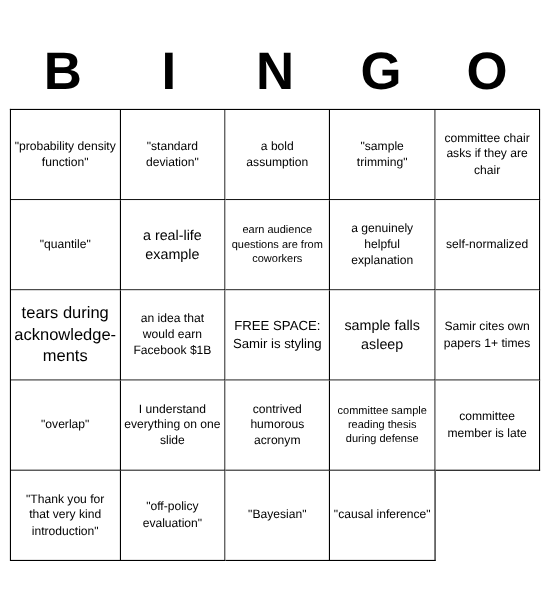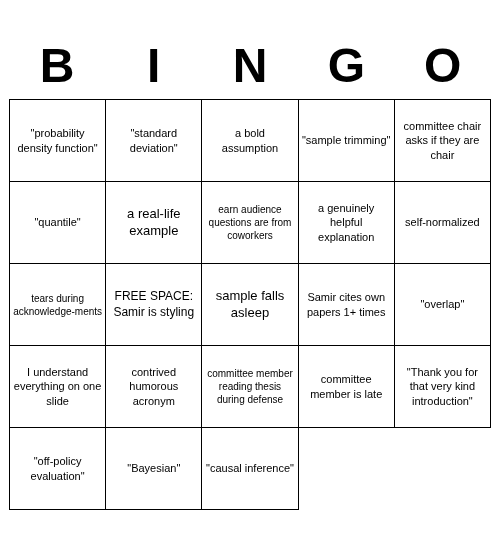--- a/index.html
+++ b/index.html
@@ -97,43 +97,46 @@
       </div>
       <div class="bingo-cell" style="font-size: 10px;">
         <span>earn audience questions are from coworkers</span>
       </div>
       <div class="bingo-cell">
         <span>a genuinely helpful explanation</span>
       </div>
       <div class="bingo-cell">
         <span>self-normalized</span>
       </div>
-      <div class="bingo-cell" style="font-size: 10px;">
+      <div class="bingo-cell" style="font-size: 15px;">
         <span>tears during acknowledge-ments</span>
+      </div>
+      <div class="bingo-cell">
+        <span>an idea that would earn Facebook $1B</span>
       </div>
       <div class="bingo-cell free">
         <span>FREE SPACE: Samir is styling</span>
       </div>
       <div class="bingo-cell large-text">
         <span>sample falls asleep</span>
       </div>
       <div class="bingo-cell">
         <span>Samir cites own papers 1+ times</span>
       </div>
       <div class="bingo-cell">
         <span>"overlap"</span>
       </div>
       <div class="bingo-cell">
         <span>I understand everything on one slide</span>
       </div>
       <div class="bingo-cell">
         <span>contrived humorous acronym</span>
       </div>
       <div class="bingo-cell" style="font-size: 10px;">
-        <span>committee member reading thesis during defense</span>
+        <span>committee sample reading thesis during defense</span>
       </div>
       <div class="bingo-cell">
         <span>committee member is late</span>
       </div>
       <div class="bingo-cell">
         <span>"Thank you for that very kind introduction"</span>
       </div>
       <div class="bingo-cell">
         <span>"off-policy evaluation"</span>
       </div>

